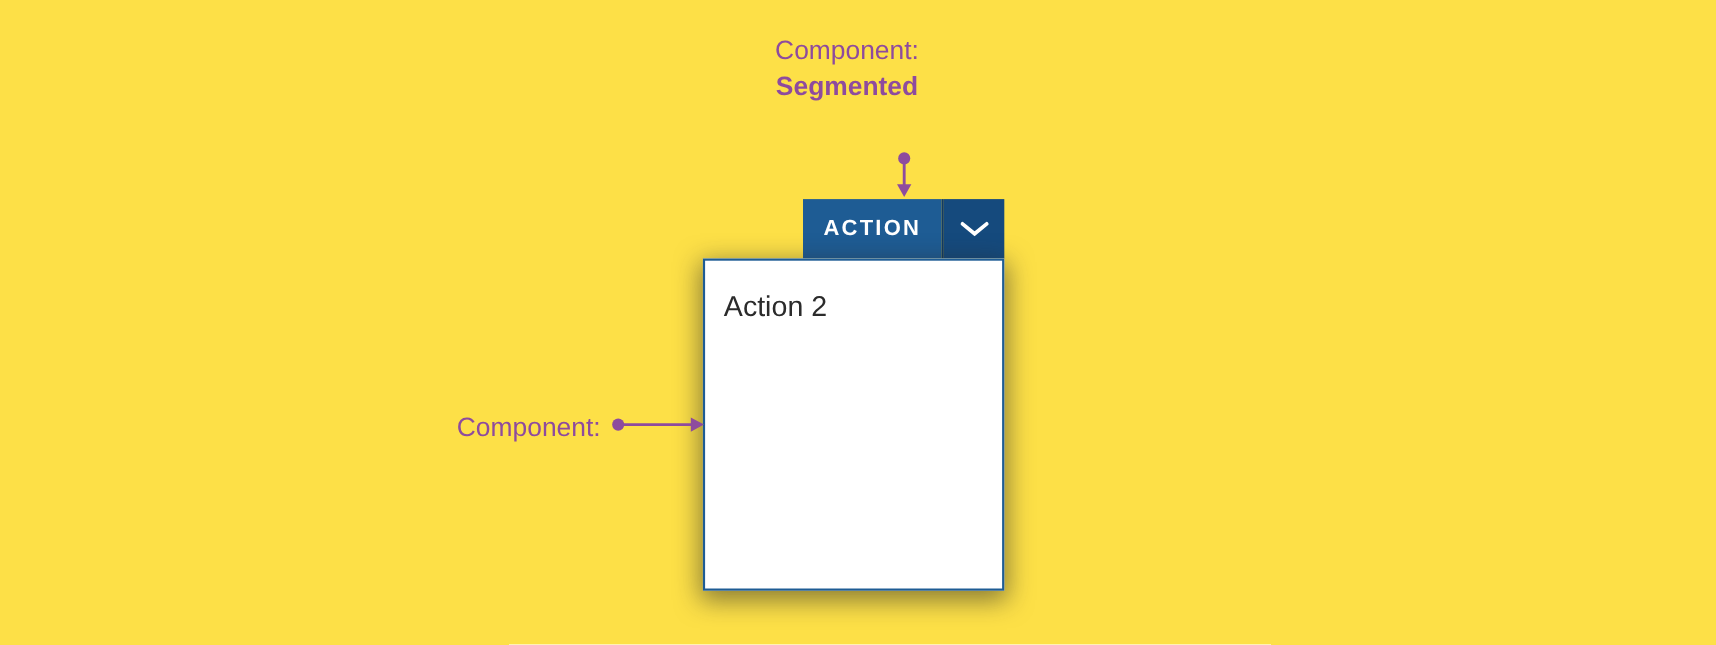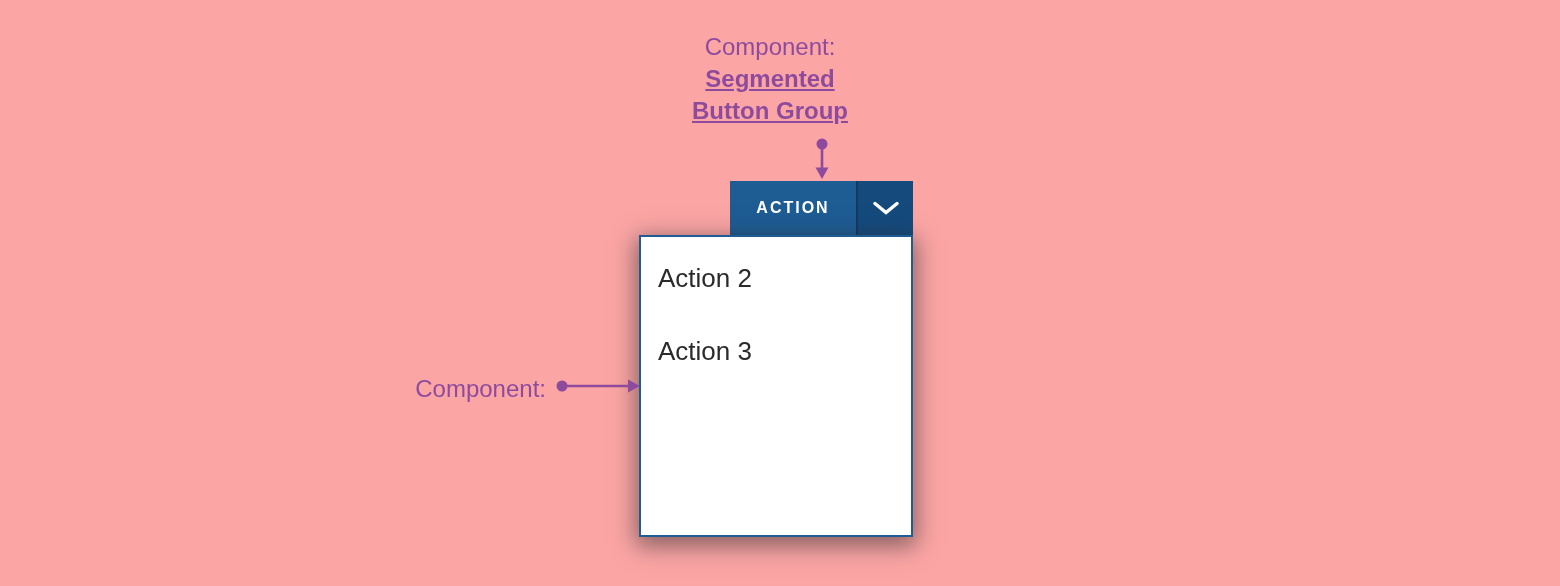--- a/index.html
+++ b/index.html
@@ -5,33 +5,33 @@
   html, body {
     margin: 0;
     padding: 0;
     background: #ffffff;
     font-family: "Liberation Sans", sans-serif;
   }
   #canvas {
     position: relative;
     width: 1560px;
     height: 586px;
-    background: #fca5a5;
+    background: #fde047;
     overflow: hidden;
   }
 
   
   .anno {
     position: absolute;
     color: var(--annotation-purple);
     font-size: 24px;
     line-height: 32px;
   }
   .anno .regular { font-weight: 400; }
-  .anno .bold    { font-weight: 700; text-decoration: underline; }
+  .anno .bold    { font-weight: 700; }
 
   .anno-top {
     left: 640px;
     top: 31px;
     width: 260px;
     text-align: center;
   }
   .anno-left {
     right: 1014px;
     top: 372px;
@@ -57,21 +57,21 @@
     left: 730px;
     top: 181px;
     height: 54px;
     display: flex;
     align-items: stretch;
   }
   .btn-action {
     width: 126px;
     background: var(--action-segment-blue);
     color: #ffffff;
-    font-size: 16px;
+    font-size: 20px;
     font-weight: 700;
     letter-spacing: 2px;
     display: flex;
     align-items: center;
     justify-content: center;
     border: none;
     cursor: pointer;
     font-family: "Liberation Sans", sans-serif;
   }
   .segment-divider {
@@ -119,42 +119,40 @@
   }
 </style>
 </head>
 <body>
 
 <div id="canvas">
 
   <div class="anno anno-top">
     <div class="regular">Component:</div>
     <div class="bold">Segmented</div>
-    <div class="bold">Button Group</div>
   </div>
 
   <svg class="connector" style="left:810px; top:135px;" width="24" height="48">
     <circle cx="12" cy="9" r="5.5"></circle>
     <line x1="12" y1="9" x2="12" y2="35"></line>
     <path d="M12 44 L5.5 32.5 L18.5 32.5 Z"></path>
   </svg>
 
   <div class="button-group">
     <button class="btn-action">ACTION</button>
     <div class="segment-divider"></div>
     <button class="btn-chevron">
       <svg width="26" height="14" viewBox="0 0 26 14">
         <polyline points="2,2.5 13,11.5 24,2.5"></polyline>
       </svg>
     </button>
   </div>
 
   <div class="menu">
     <div class="menu-item">Action 2</div>
-    <div class="menu-item">Action 3</div>
   </div>
 
   <div class="anno anno-left">
     <div class="regular">Component:</div>
   </div>
 
   <svg class="connector" style="left:554px; top:374px;" width="90" height="26">
     <circle cx="8" cy="12" r="5.5"></circle>
     <line x1="8" y1="12" x2="75" y2="12"></line>
     <path d="M86 12 L74 5.5 L74 18.5 Z"></path>

